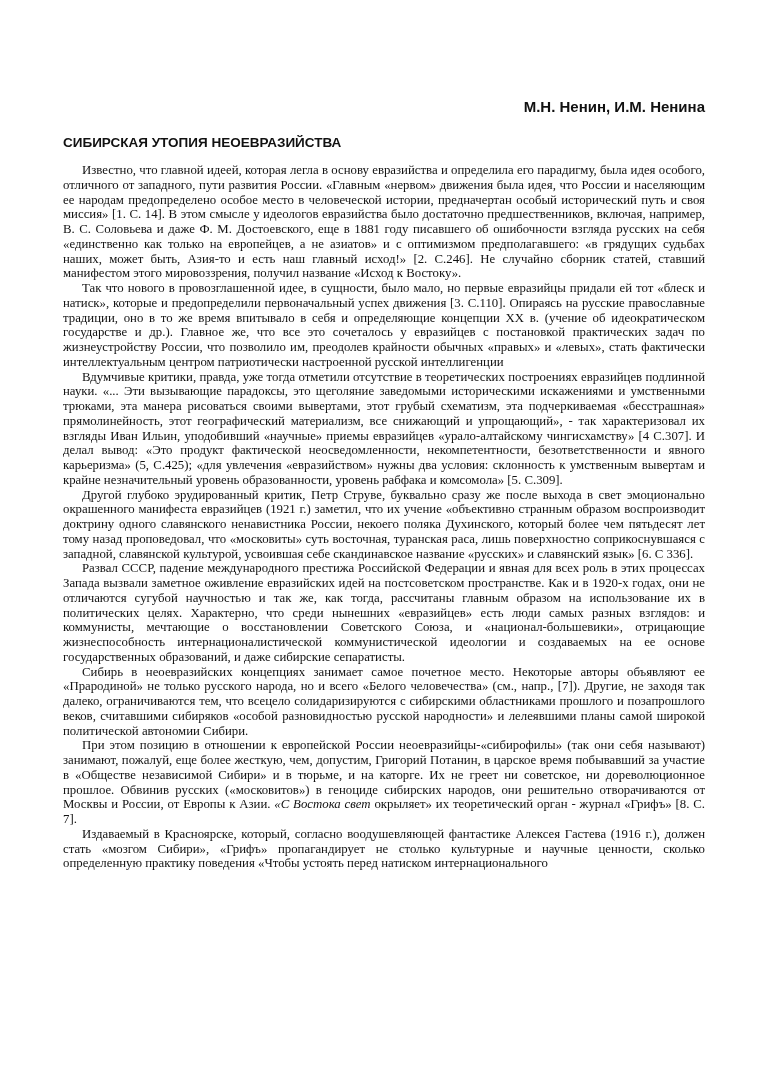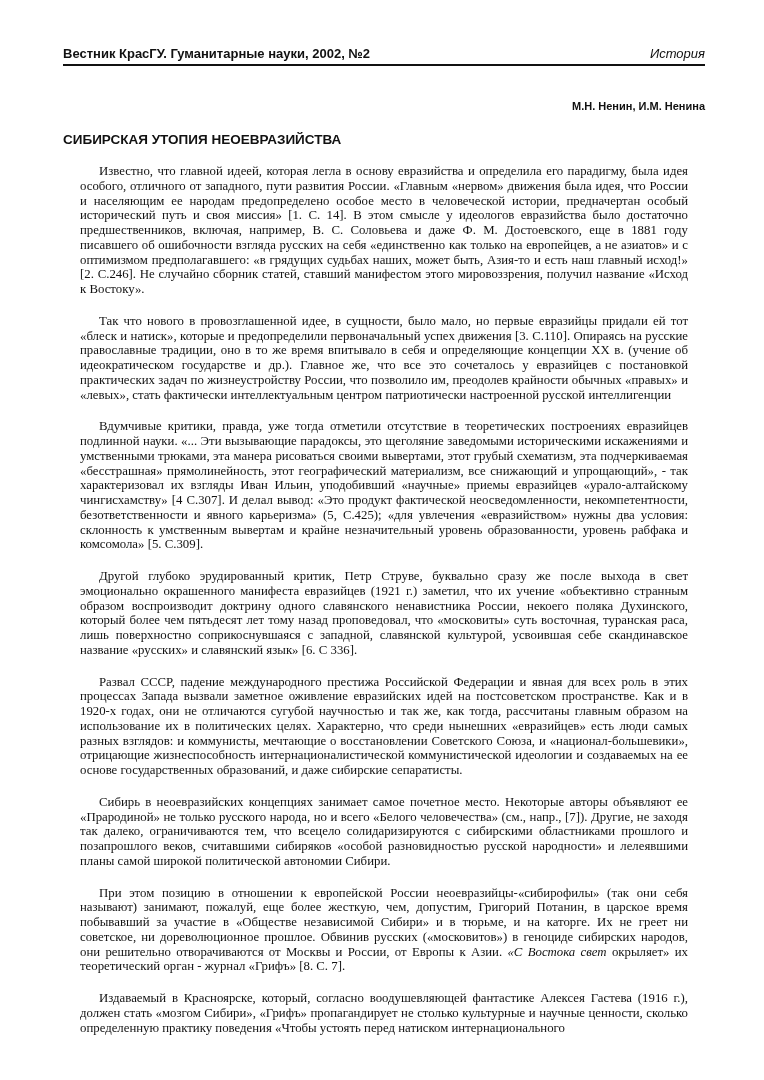--- a/index.html
+++ b/index.html
@@ -29,57 +29,53 @@
     font-family: "Liberation Sans", sans-serif;
     font-size: 13px;
   }
   .jtitle {
     font-weight: bold;
   }
   .jsection {
     font-style: italic;
   }
   .authors {
-    margin-top: 34px;
+    margin-top: 52px;
     text-align: right;
     font-family: "Liberation Sans", sans-serif;
     font-weight: bold;
-    font-size: 11px;
+    font-size: 15px;
   }
   .title {
     margin: 20px 0 0 0;
     text-align: left;
     font-family: "Liberation Sans", sans-serif;
     font-weight: bold;
     font-size: 13.5px;
   }
   .body {
     margin-top: 13px;
     font-family: "Liberation Serif", serif;
     font-size: 12.8px;
     line-height: 14.75px;
     text-align: justify;
   }
   .body p.para {
-    margin: 17px;
+    margin: 0;
     padding: 0;
     text-indent: 19px;
   }
   .body .it {
     font-style: italic;
   }
 </style>
 </head>
 <body>
 
 <div class="page">
-  <div class="header">
-    <span class="jtitle">Вестник КрасГУ. Гуманитарные науки, 2002, №2</span>
-    <span class="jsection">История</span>
-  </div>
   <div class="authors">М.Н. Ненин, И.М. Ненина</div>
   <h1 class="title">СИБИРСКАЯ УТОПИЯ НЕОЕВРАЗИЙСТВА</h1>
   <div class="body">
       <p class="para"><span>Известно, что главной идеей, которая легла в основу евразийства и определила его парадигму, была идея особого, отличного от западного, пути развития России. «Главным «нервом» движения была идея, что России и населяющим ее народам предопределено особое место в человеческой истории, предначертан особый исторический путь и своя миссия» [1. С. 14]. В этом смысле у идеологов евразийства было достаточно предшественников, включая, например, В. С. Соловьева и даже Ф. М. Достоевского, еще в 1881 году писавшего об ошибочности взгляда русских на себя «единственно как только на европейцев, а не азиатов» и с оптимизмом предполагавшего: «в грядущих судьбах наших, может быть, Азия-то и есть наш главный исход!» [2. С.246]. Не случайно сборник статей, ставший манифестом этого мировоззрения, получил название «Исход к Востоку».</span></p>
       <p class="para"><span>Так что нового в провозглашенной идее, в сущности, было мало, но первые евразийцы придали ей тот «блеск и натиск», которые и предопределили первоначальный успех движения [3. С.110]. Опираясь на русские православные традиции, оно в то же время впитывало в себя и определяющие концепции XX в. (учение об идеократическом государстве и др.). Главное же, что все это сочеталось у евразийцев с постановкой практических задач по жизнеустройству России, что позволило им, преодолев крайности обычных «правых» и «левых», стать фактически интеллектуальным центром патриотически настроенной русской интеллигенции</span></p>
       <p class="para"><span>Вдумчивые критики, правда, уже тогда отметили отсутствие в теоретических построениях евразийцев подлинной науки. «... Эти вызывающие парадоксы, это щеголяние заведомыми историческими искажениями и умственными трюками, эта манера рисоваться своими вывертами, этот грубый схематизм, эта подчеркиваемая «бесстрашная» прямолинейность, этот географический материализм, все снижающий и упрощающий», - так характеризовал их взгляды Иван Ильин, уподобивший «научные» приемы евразийцев «урало-алтайскому чингисхамству» [4 С.307]. И делал вывод: «Это продукт фактической неосведомленности, некомпетентности, безответственности и явного карьеризма» (5, С.425); «для увлечения «евразийством» нужны два условия: склонность к умственным вывертам и крайне незначительный уровень образованности, уровень рабфака и комсомола» [5. С.309].</span></p>
       <p class="para"><span>Другой глубоко эрудированный критик, Петр Струве, буквально сразу же после выхода в свет эмоционально окрашенного манифеста евразийцев (1921 г.) заметил, что их учение «объективно странным образом воспроизводит доктрину одного славянского ненавистника России, некоего поляка Духинского, который более чем пятьдесят лет тому назад проповедовал, что «московиты» суть восточная, туранская раса, лишь поверхностно соприкоснувшаяся с западной, славянской культурой, усвоившая себе скандинавское название «русских» и славянский язык» [6. С 336].</span></p>
       <p class="para"><span>Развал СССР, падение международного престижа Российской Федерации и явная для всех роль в этих процессах Запада вызвали заметное оживление евразийских идей на постсоветском пространстве. Как и в 1920-х годах, они не отличаются сугубой научностью и так же, как тогда, рассчитаны главным образом на использование их в политических целях. Характерно, что среди нынешних «евразийцев» есть люди самых разных взглядов: и коммунисты, мечтающие о восстановлении Советского Союза, и «национал-большевики», отрицающие жизнеспособность интернационалистической коммунистической идеологии и создаваемых на ее основе государственных образований, и даже сибирские сепаратисты.</span></p>
       <p class="para"><span>Сибирь в неоевразийских концепциях занимает самое почетное место. Некоторые авторы объявляют ее «Прародиной» не только русского народа, но и всего «Белого человечества» (см., напр., [7]). Другие, не заходя так далеко, ограничиваются тем, что всецело солидаризируются с сибирскими областниками прошлого и позапрошлого веков, считавшими сибиряков «особой разновидностью русской народности» и лелеявшими планы самой широкой политической автономии Сибири.</span></p>
       <p class="para"><span>При этом позицию в отношении к европейской России неоевразийцы-«сибирофилы» (так они себя называют) занимают, пожалуй, еще более жесткую, чем, допустим, Григорий Потанин, в царское время побывавший за участие в «Обществе независимой Сибири» и в тюрьме, и на каторге. Их не греет ни советское, ни дореволюционное прошлое. Обвинив русских («московитов») в геноциде сибирских народов, они решительно отворачиваются от Москвы и России, от Европы к Азии. </span><span class="it">«С Востока свет</span><span> окрыляет» их теоретический орган - журнал «Грифъ» [8. С. 7].</span></p>

